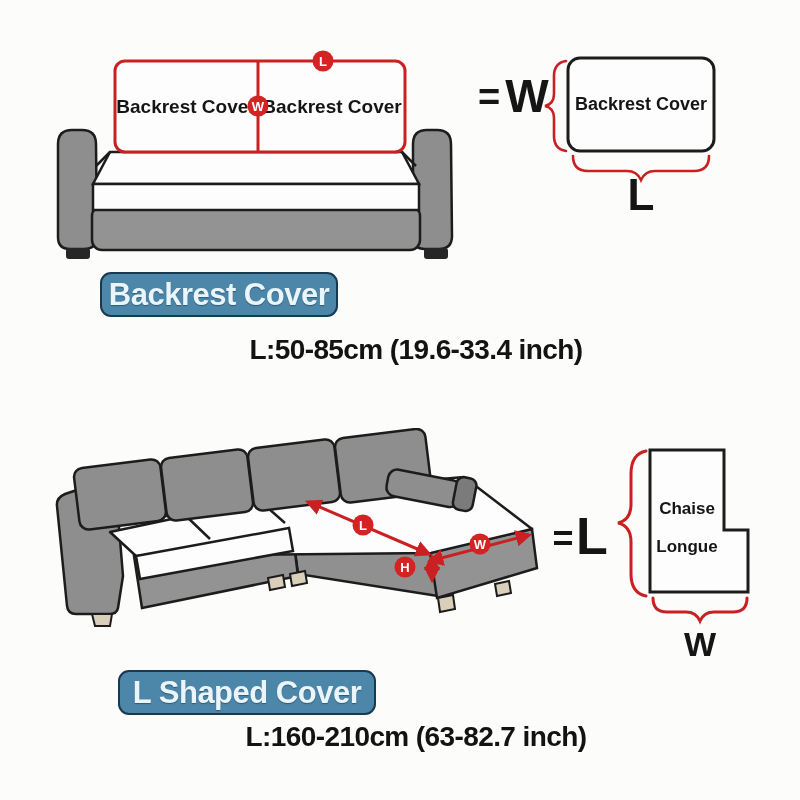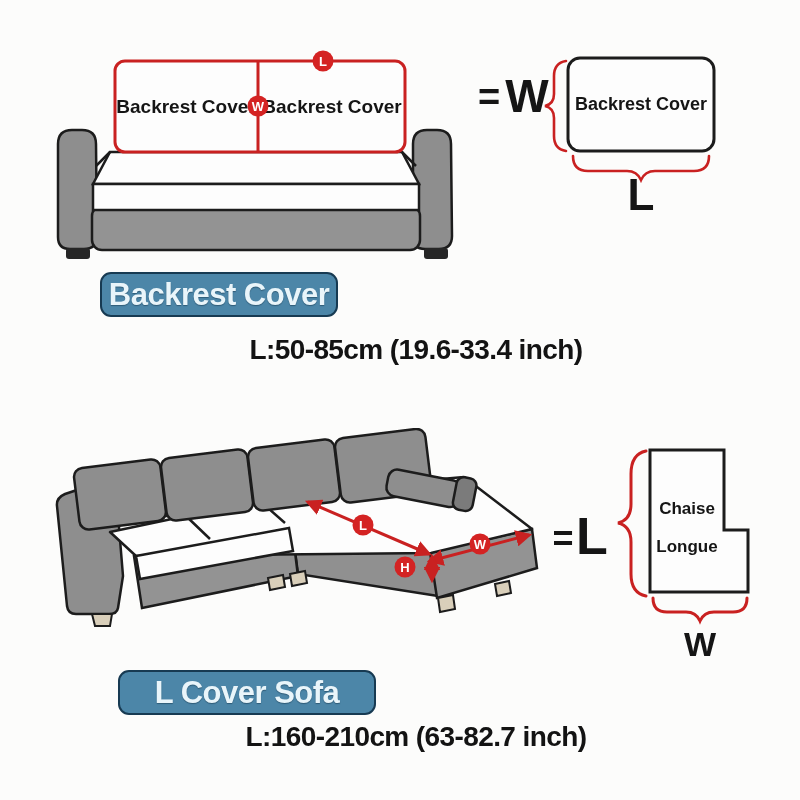--- a/index.html
+++ b/index.html
@@ -145,20 +145,20 @@
     <text x="47" y="114" text-anchor="middle" font-size="52" class="svg-label">L</text>
     <path d="M 101 11 Q 86 14 86 34 L 86 64 Q 86 80 73 83 Q 86 86 86 102 L 86 134 Q 86 153 101 156" fill="none" stroke="#c92121" stroke-width="3" stroke-linecap="round"></path>
     <polygon points="105,10 179,10 179,90 203,90 203,152 105,152" fill="#fdfdfd" stroke="#1c1c1c" stroke-width="3"></polygon>
     <text x="142" y="74" text-anchor="middle" font-size="17" class="svg-label">Chaise</text>
     <text x="142" y="112" text-anchor="middle" font-size="17" class="svg-label">Longue</text>
     <path d="M 108 158 Q 108 172 122 172 L 141 172 Q 151 172 155 181 Q 159 172 169 172 L 188 172 Q 202 172 202 158" fill="none" stroke="#c92121" stroke-width="3" stroke-linecap="round"></path>
     <text x="155" y="216" text-anchor="middle" font-size="34" class="svg-label">W</text>
   </svg>
 
   <div class="banner" style="left:118px;top:670px;width:258px;height:45px;">
-    <span>L Cover Sofa</span>
+    <span>L Shaped Cover</span>
   </div>
 
   <div class="dims-row" style="top:721px;">
     <span>L:160-210cm (63-82.7 inch)</span>
   </div>
 
 </div>
 
 </body></html>

